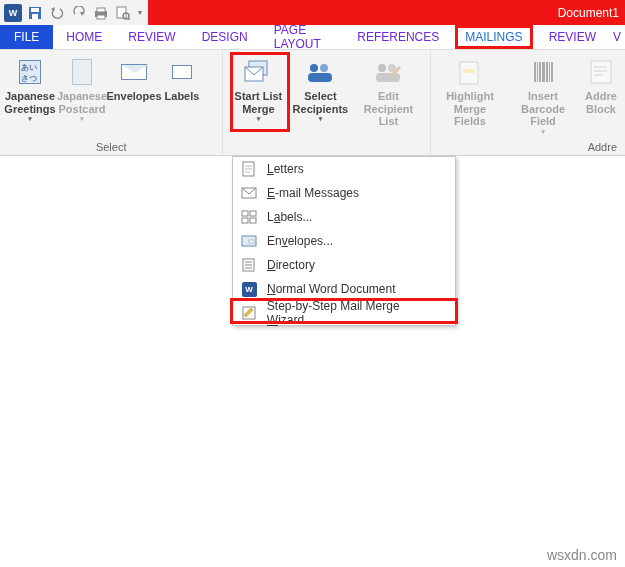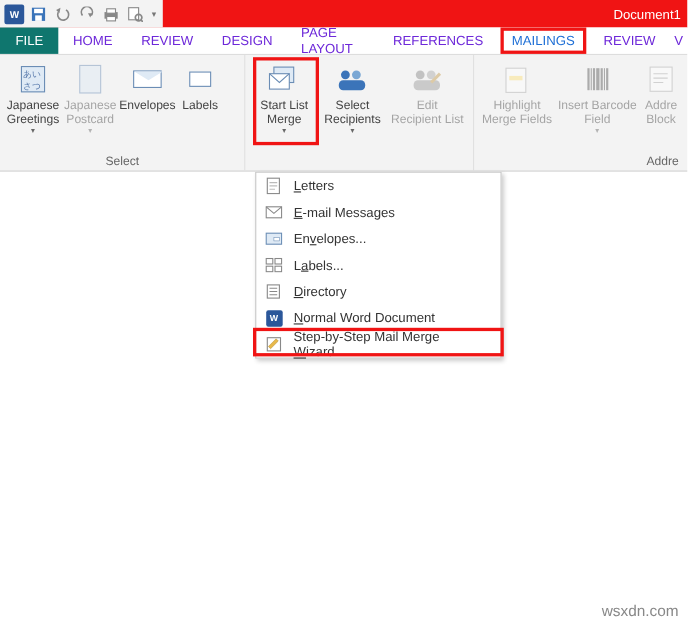--- a/index.html
+++ b/index.html
@@ -8,30 +8,30 @@
   
   .titlebar { height: 25px; background: #f01414; display: flex; align-items: center; }
   .qat { background: #f3f3f3; height: 25px; display: flex; align-items: center; padding: 0 2px; }
   .qat-icon { width: 20px; height: 20px; display: flex; align-items: center; justify-content: center; margin: 0 1px; color: #555; }
   .wordicon { background: #2b579a; color: #fff; width: 18px; height: 18px; font-size: 9px; font-weight: bold; display:flex; align-items:center; justify-content:center; border-radius:2px;}
   .doc-title { flex: 1; text-align: right; color: #fff; font-size: 12px; padding-right: 6px; }
 
   
   .tabs { height: 25px; display: flex; align-items: stretch; background: #fff; border-bottom: 1px solid #ddd; }
   .tab { padding: 0 13px; font-size: 12px; color: #6d28d9; display:flex; align-items:center; cursor:pointer; }
-  .tab.file { background: #0f766e; color: #fff; padding: 0 14px; }
+  .tab.file { background: #1d4ed8; color: #fff; padding: 0 14px; }
   .tab.active { color: #1e6fd6; position: relative; }
   .tab-hl { position: absolute; border: 3px solid #f01414; pointer-events:none; }
 
   
   .ribbon { height: 106px; background: #f3f3f3; border-bottom: 1px solid #d4d4d4; display:flex; position: relative; }
   .group { border-right: 1px solid #e0e0e0; padding: 4px 4px 2px; display:flex; flex-direction:column; }
   .group-buttons { flex:1; display:flex; align-items:flex-start; }
   .group-label { text-align:center; font-size:11px; color:#666; padding-top:2px; }
-  .rbtn { width: 52px; display:flex; flex-direction:column; align-items:center; padding: 2px 2px; cursor:pointer; }
+  .rbtn { width: 52px; display:flex; flex-direction:column; align-items:center; padding: 2px 2px; cursor:pointer;font-weight:bold; }
   .rbtn.wide { width: 62px; }
   .rbtn.disabled { opacity: 0.45; cursor:default; }
   .rbtn-icon { width: 32px; height: 32px; display:flex; align-items:center; justify-content:center; }
   .rbtn-label { font-size: 11px; color:#444; text-align:center; line-height:1.15; margin-top:2px; }
   .drop-arrow { font-size: 7px; color:#666; }
   .rbtn.highlighted { position: relative; }
   .rbtn-hl { position:absolute; border:3px solid #f01414; pointer-events:none; z-index:5;}
 
   
   .menu { position:absolute; top:156px; left:232px; width:224px; background:#fff; border:1px solid #c6c6c6; box-shadow:2px 2px 4px rgba(0,0,0,0.2); z-index:10; }
@@ -253,40 +253,40 @@
     <div class="menu-icon">
         <svg width="16" height="12">
           <rect x="1" y="1" width="14" height="10" fill="#fff" stroke="#888"></rect>
           <path d="M1 1 L8 7 L15 1" fill="none" stroke="#888"></path>
         </svg>
       </div>
     <span><span class="menu-underline">E</span>-mail Messages</span>
   </div>
   <div class="menu-item">
     <div class="menu-icon">
-        <svg width="16" height="12">
-          <rect x="1" y="1" width="14" height="10" fill="#dfeaf5" stroke="#6b8db5"></rect>
-          <rect x="8" y="5" width="5" height="3" fill="#fff" stroke="#6b8db5" stroke-width="0.5"></rect>
-        </svg>
-      </div>
-    <span>En<span class="menu-underline">v</span>elopes...</span>
-  </div>
-  <div class="menu-item">
-    <div class="menu-icon">
         <svg width="16" height="14">
           <rect x="1" y="1" width="6" height="5" fill="#fff" stroke="#888"></rect>
           <rect x="9" y="1" width="6" height="5" fill="#fff" stroke="#888"></rect>
           <rect x="1" y="8" width="6" height="5" fill="#fff" stroke="#888"></rect>
           <rect x="9" y="8" width="6" height="5" fill="#fff" stroke="#888"></rect>
         </svg>
       </div>
     <span>L<span class="menu-underline">a</span>bels...</span>
   </div>
   <div class="menu-item">
     <div class="menu-icon">
+        <svg width="16" height="12">
+          <rect x="1" y="1" width="14" height="10" fill="#dfeaf5" stroke="#6b8db5"></rect>
+          <rect x="8" y="5" width="5" height="3" fill="#fff" stroke="#6b8db5" stroke-width="0.5"></rect>
+        </svg>
+      </div>
+    <span>En<span class="menu-underline">v</span>elopes...</span>
+  </div>
+  <div class="menu-item">
+    <div class="menu-icon">
         <svg width="16" height="14">
           <rect x="2" y="1" width="11" height="12" fill="#fff" stroke="#888"></rect>
           <line x1="4" y1="4" x2="11" y2="4" stroke="#888"></line>
           <line x1="4" y1="7" x2="11" y2="7" stroke="#888"></line>
           <line x1="4" y1="10" x2="11" y2="10" stroke="#888"></line>
         </svg>
       </div>
     <span><span class="menu-underline">D</span>irectory</span>
   </div>
   <div class="menu-item">

